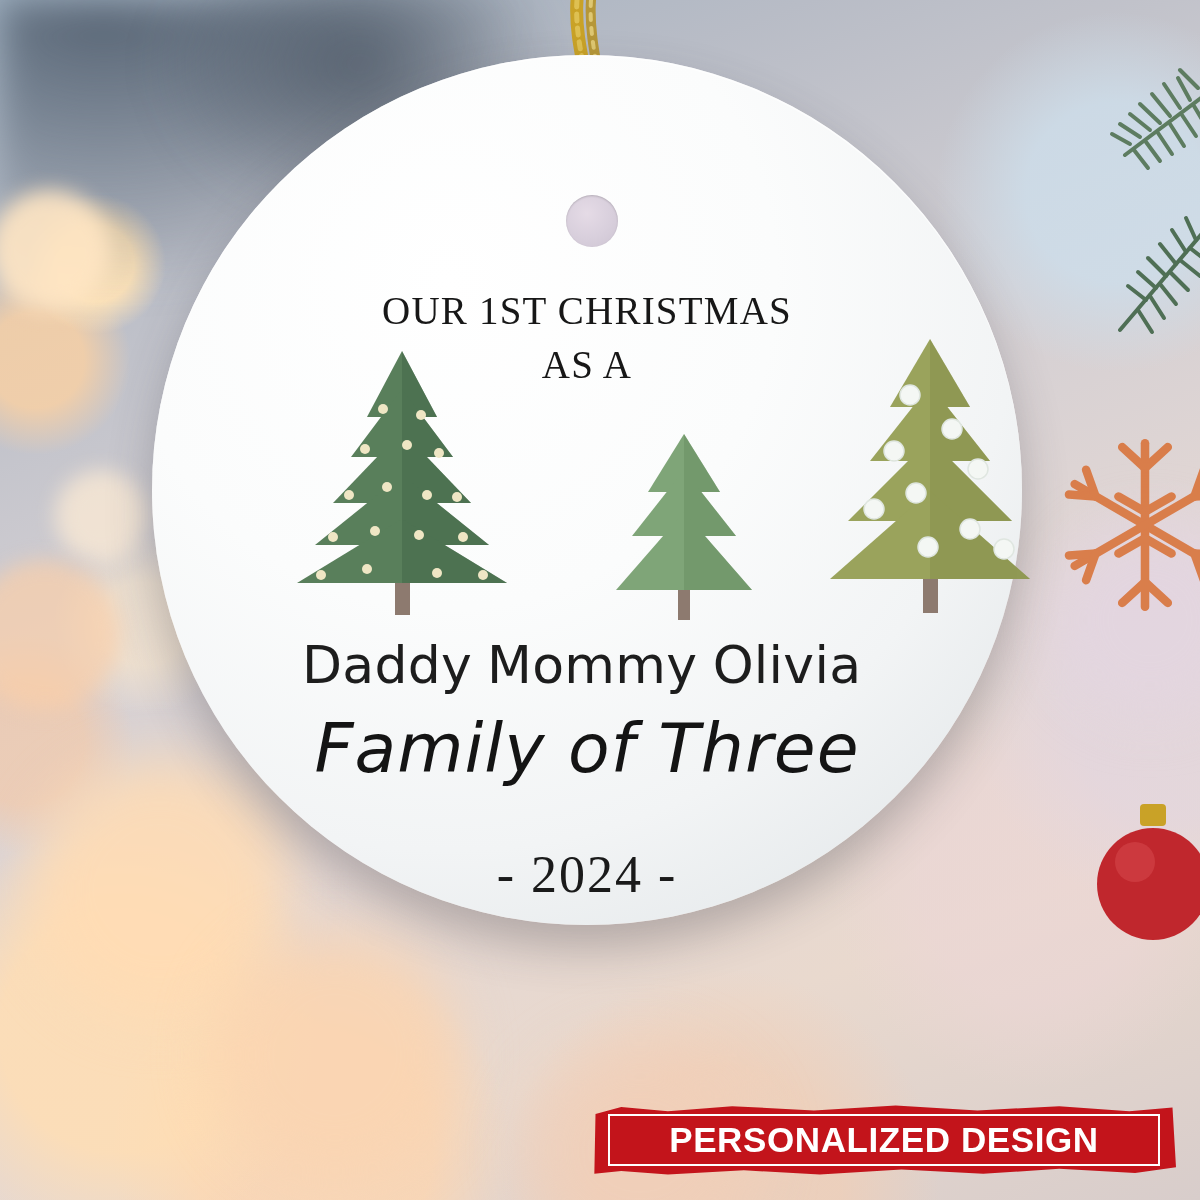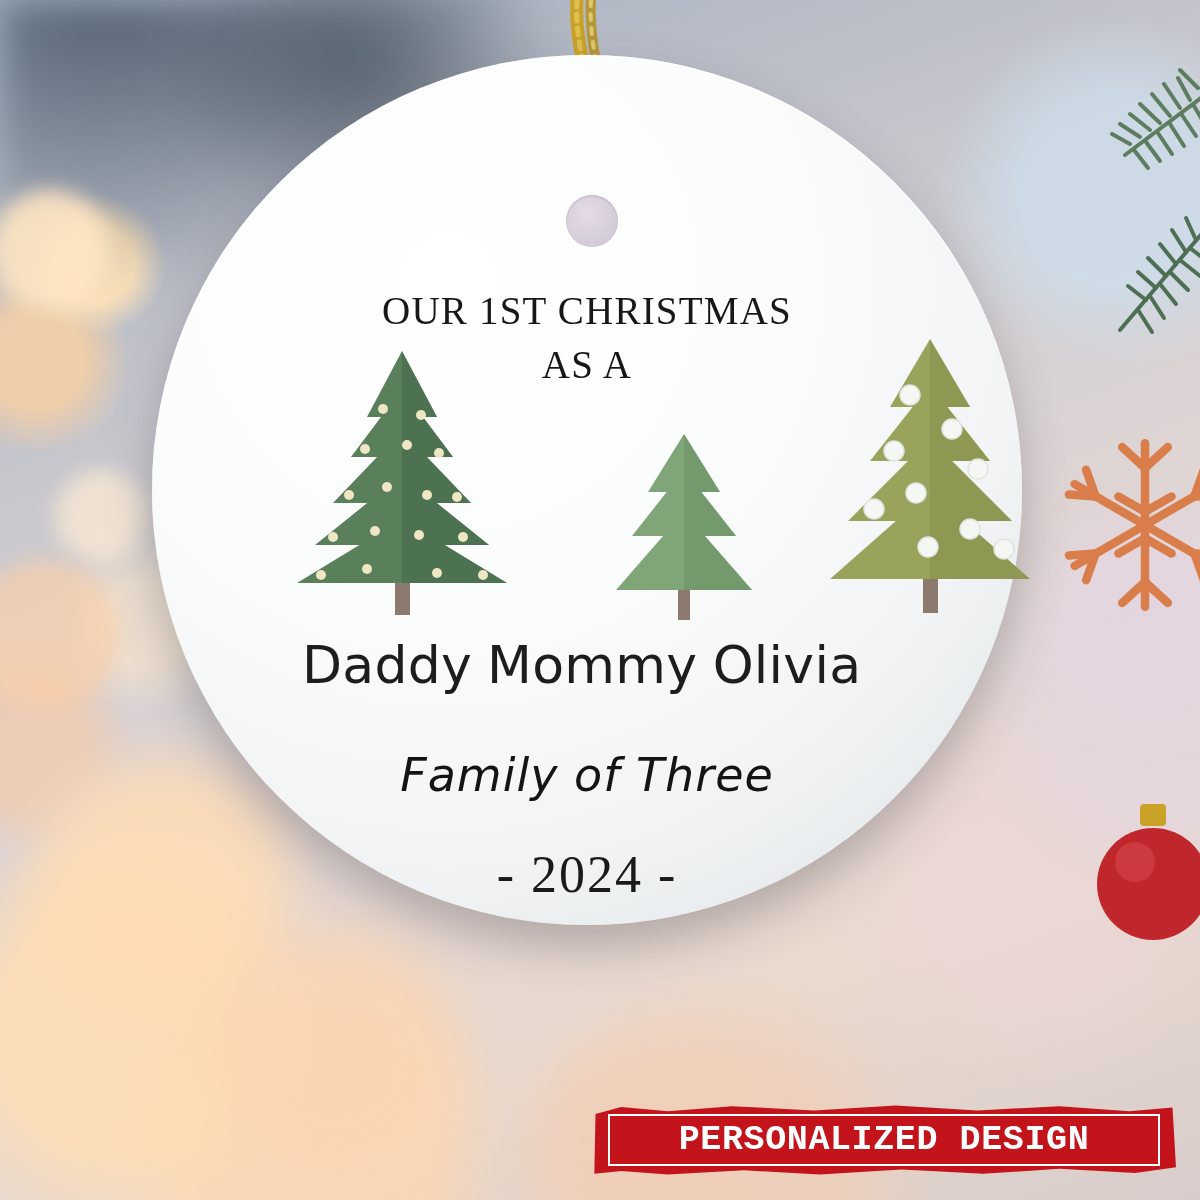--- a/index.html
+++ b/index.html
@@ -63,38 +63,38 @@
   
   .cord{position:absolute;left:395px;top:-55px;width:92px;height:215px;}
 
   
   .title{position:absolute;left:0;right:0;top:195px;text-align:center;
     font-family:"Liberation Serif", serif;
     font-size:39px;letter-spacing:1.2px;color:#171717;line-height:1.38;font-weight:400;margin-top:34px;}
   .names{position:absolute;left:0;right:0;top:580px;display:flex;justify-content:center;gap:0;}
   .name{width:200px;text-align:center;font-family:"DejaVu Sans", sans-serif;
     font-size:52px;color:#1d1d1d;letter-spacing:.3px;}
-  .script{position:absolute;left:0;right:0;top:693px;text-align:center;
+  .script{position:absolute;left:0;right:0;top:654px;text-align:center;
     font-family:"DejaVu Sans", sans-serif;font-style:italic;font-weight:400;
-    font-size:46px;color:#141414;letter-spacing:1px;}
+    font-size:68px;color:#141414;letter-spacing:1px;}
   .year{position:absolute;left:0;right:0;top:790px;text-align:center;
     font-family:"Liberation Serif", serif;font-size:52px;color:#1a1a1a;letter-spacing:2px;}
 
   
   .trees{position:absolute;left:0;right:0;top:300px;height:270px;}
   .tree{position:absolute;}
 
   
   .banner{position:absolute;left:592px;top:1104px;width:584px;height:72px;}
   .banner-bg{position:absolute;inset:0;background:#c3141b;
     clip-path:polygon(0.6% 14%, 5% 4%, 13% 10%, 24% 3%, 38% 9%, 52% 2%, 66% 9%, 80% 3%, 92% 10%, 99.4% 5%,
                       100% 88%, 93% 96%, 80% 90%, 67% 97%, 53% 91%, 39% 98%, 26% 92%, 13% 98%, 5% 93%, 0.4% 97%);}
   .banner-inner{position:absolute;left:16px;top:10px;right:16px;bottom:10px;border:2px solid #ffffff;}
   .banner-text{position:absolute;inset:0;display:flex;align-items:center;justify-content:center;
-    color:#fff;font-weight:bold;font-size:35px;letter-spacing:.6px;font-family:Liberation Mono, monospace;}
+    color:#fff;font-weight:bold;font-size:35px;letter-spacing:.6px;font-family:Liberation Sans, sans-serif;}
 </style>
 </head>
 <body>
 
 <div class="scene">
 
   <div class="bg"></div>
   <div class="bg-dark"></div>
   <div class="bg-dark2"></div>
   <div class="bokeh b1"></div>

